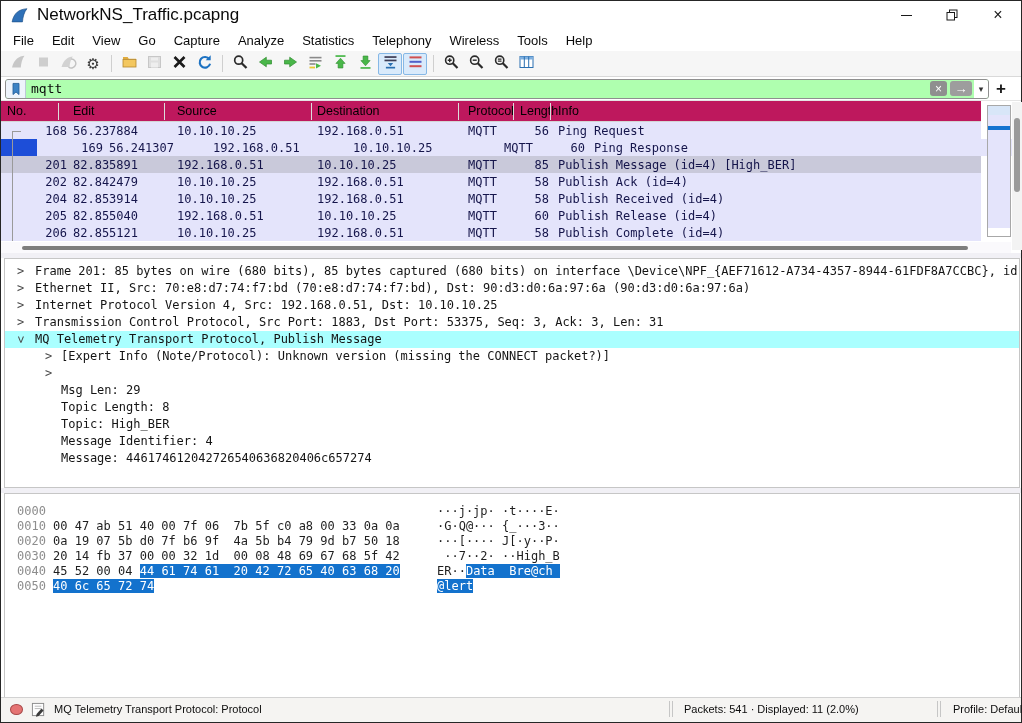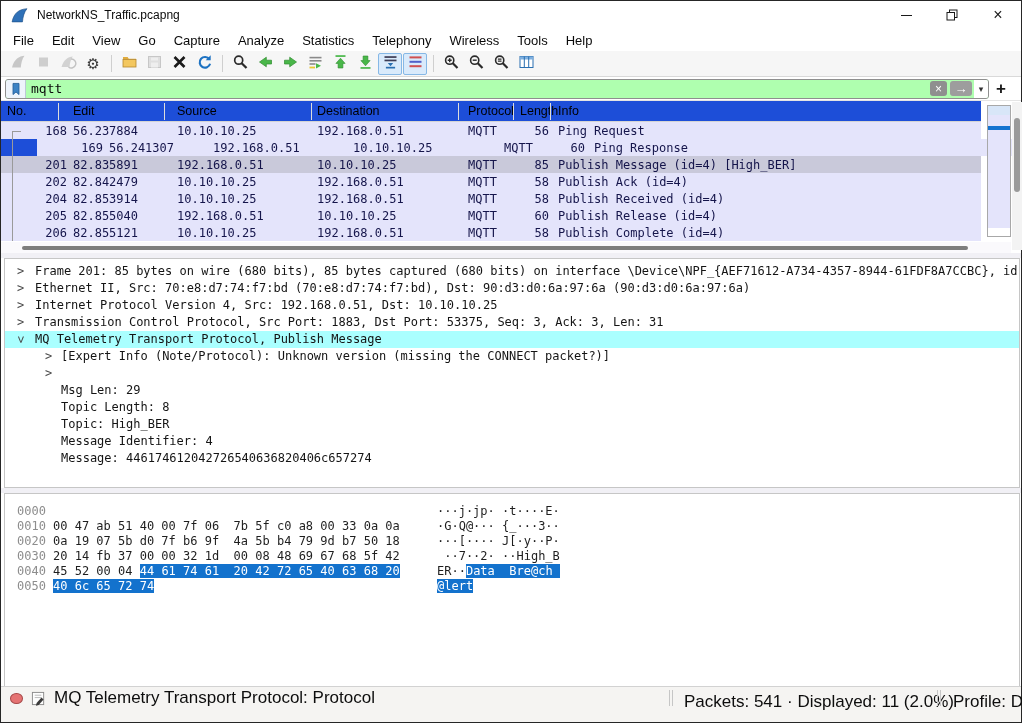--- a/index.html
+++ b/index.html
@@ -3,21 +3,21 @@
 <meta charset="utf-8">
 <style>
   *{margin:0;padding:0;box-sizing:border-box}
   html,body{width:1022px;height:723px;overflow:hidden;background:#fff;
     font-family:"Liberation Sans",sans-serif;-webkit-font-smoothing:antialiased}
   #win{position:relative;width:1022px;height:723px;background:#fff;border:1px solid #262626}
 
   
   .titlebar{position:absolute;top:0;left:0;right:0;height:28px;background:#fff;display:flex;align-items:center}
   .app-icon{width:19px;height:17px;margin:0 8px 0 9px}
-  .title{font-size:12px;color:#0a0a0a}
+  .title{font-size:17px;color:#0a0a0a}
   .win-controls{position:absolute;right:0;top:0;height:28px;display:flex}
   .win-btn{width:46px;height:28px;display:flex;align-items:center;justify-content:center;color:#1a1a1a}
   .min-glyph{width:11px;height:1px;background:#1a1a1a}
   .close-glyph{font-size:16px;line-height:1;font-weight:400}
 
   
   .menubar{position:absolute;top:28px;left:0;right:0;height:22px;background:#fff;display:flex;align-items:center;padding-left:3px}
   .menu-item{font-size:13px;color:#0a0a0a;padding:2px 9px;border-radius:2px;cursor:default}
 
   
@@ -32,21 +32,21 @@
   .filterbar{position:absolute;top:76px;left:0;right:0;height:24px;background:#fff;border-bottom:1px solid #e4e4e4;display:flex;align-items:center;padding:0 4px}
   .ffield{display:flex;align-items:center;height:20px;flex:0 0 984px;border:1px solid #8f8f8f;border-radius:3px;background:var(--filter-bg,#afffaf);overflow:hidden}
   .fbook{width:20px;height:18px;background:#eef4fb;border-right:1px solid #bcc9d6;display:flex;align-items:center;justify-content:center;flex:0 0 20px}
   .finput{flex:1;height:18px;border:none;outline:none;background:transparent;font:13px "DejaVu Sans Mono",monospace;color:#0a0a0a;padding-left:5px}
   .fclear{width:17px;height:15px;background:#8f8f8f;border-radius:3px;color:#fff;font-size:12px;line-height:1;display:flex;align-items:center;justify-content:center;margin-right:3px;flex:0 0 17px}
   .fapply{width:22px;height:15px;background:#9d9d9d;border-radius:3px;color:#fff;font-size:13px;line-height:1;display:flex;align-items:center;justify-content:center;margin-right:2px;flex:0 0 22px}
   .fcaret{width:14px;height:18px;background:#fff;display:flex;align-items:center;justify-content:center;font-size:9px;color:#333;flex:0 0 14px}
   .fplus{width:24px;text-align:center;font-size:17px;font-weight:bold;color:#1a1a1a}
 
   
-  .plist-head{position:absolute;top:100px;left:0;width:980px;height:21px;background:#1d4ed8;border-bottom:1px solid #d4d4d4;font-size:12.5px;color:#000}
+  .plist-head{position:absolute;top:100px;left:0;width:980px;height:21px;background:#be185d;border-bottom:1px solid #d4d4d4;font-size:12.5px;color:#000}
   .hcell{position:absolute;top:3px}
   .hc0{left:6px}.hc1{left:72px}.hc2{left:176px}.hc3{left:316px}.hc4{left:467px}.hc5{left:519px}.hc6{left:557px}
   .hdiv{position:absolute;top:2px;height:17px;width:1px;background:#dcdcdc}
   .plist-rows{position:absolute;top:121px;left:0;width:980px;height:119px;background:#1d4ed8;font:12px "DejaVu Sans Mono",monospace;color:#15154b}
   .prow{position:absolute;left:0;width:980px;height:17px;background:var(--row-bg,#e4e4fb)}
   .prow.sel{background:var(--row-sel,#c9c9da)}
   .prow span{position:absolute;top:2px;white-space:pre}
   .c0{left:0;width:66px;text-align:right}
   .c1{left:72px}.c2{left:176px}.c3{left:316px}.c4{left:467px}
   .c5{left:488px;width:60px;text-align:right}
@@ -76,21 +76,21 @@
   
   .split2{position:absolute;left:0;right:0;top:487px;height:5px;background:#f1f0f5}
   .hexpane{position:absolute;left:3px;width:1016px;top:492px;height:207px;background:#fff;border:1px solid #c6c6c6;font:12px "DejaVu Sans Mono",monospace;color:#1e1e1e;padding-top:10px}
   .hx{position:relative;height:15px;line-height:15px;white-space:pre}
   .off{position:absolute;left:12px;color:#8d8d8d}
   .hbytes{position:absolute;left:48px}
   .hascii{position:absolute;left:432px}
   .hl{background:var(--hex-sel,#1372cd);color:#fff}
 
   
-  .statusbar{position:absolute;left:0;right:0;bottom:0;height:36px;background:#f5f4f2;border-top:1px solid #d2d2d2;font-size:17px;color:#0d0d0d}
+  .statusbar{position:absolute;left:0;right:0;bottom:0;height:25px;background:#f5f4f2;border-top:1px solid #d2d2d2;font-size:11px;color:#0d0d0d}
   .sb-left{position:absolute;left:9px;top:0;height:22px;display:flex;align-items:center;gap:8px}
   .expert-dot{width:13px;height:11px;border-radius:50%;background:#e57373;border:1px solid #a84848}
   .sb-sep{position:absolute;top:3px;width:1px;height:16px;background:#c6c6c6}
   .sb-packets{position:absolute;left:683px;top:5px}
   .sb-profile{position:absolute;left:952px;top:5px;white-space:nowrap}
 </style>
 </head>
 <body>
 
 <div id="win">

